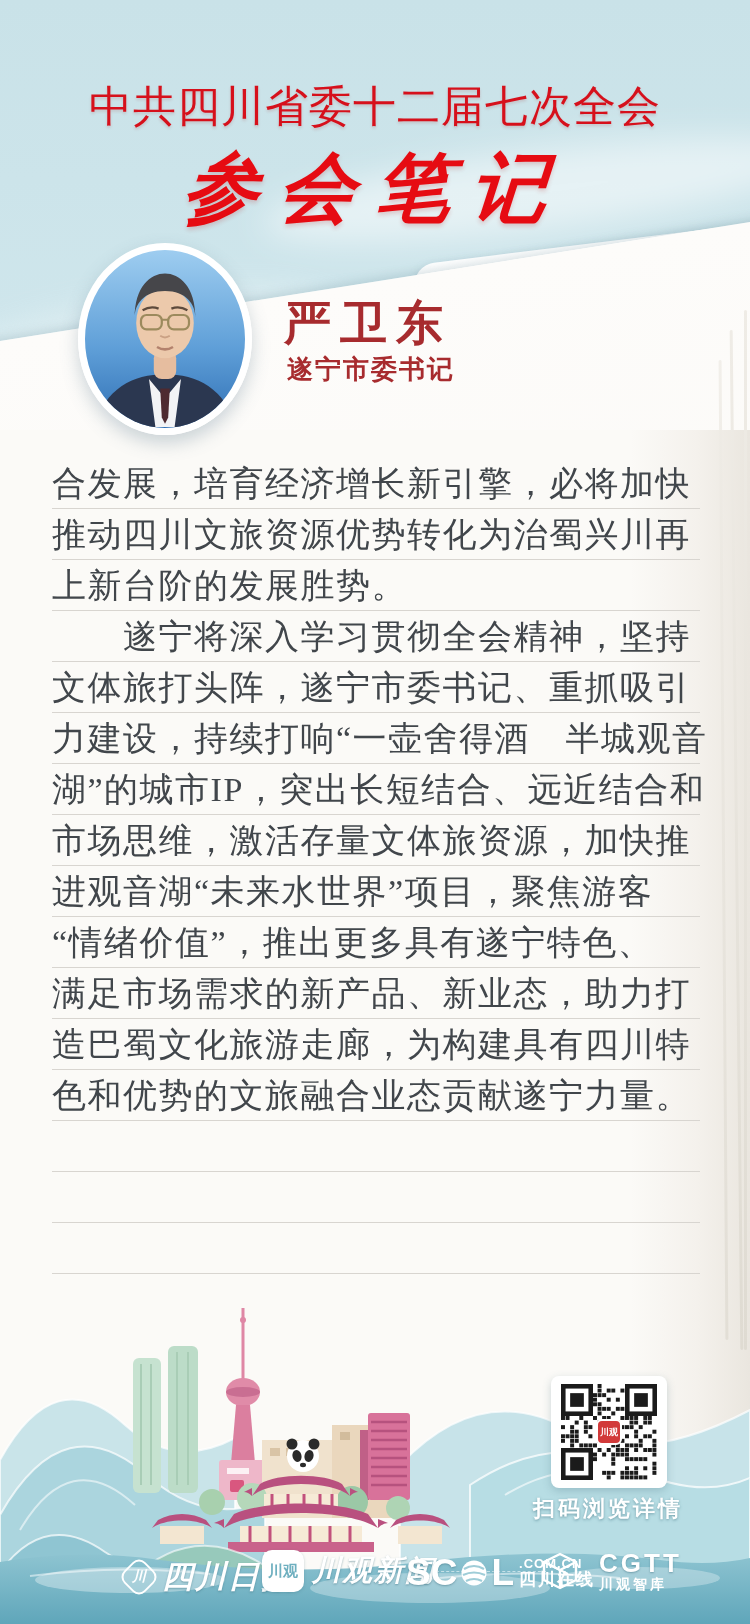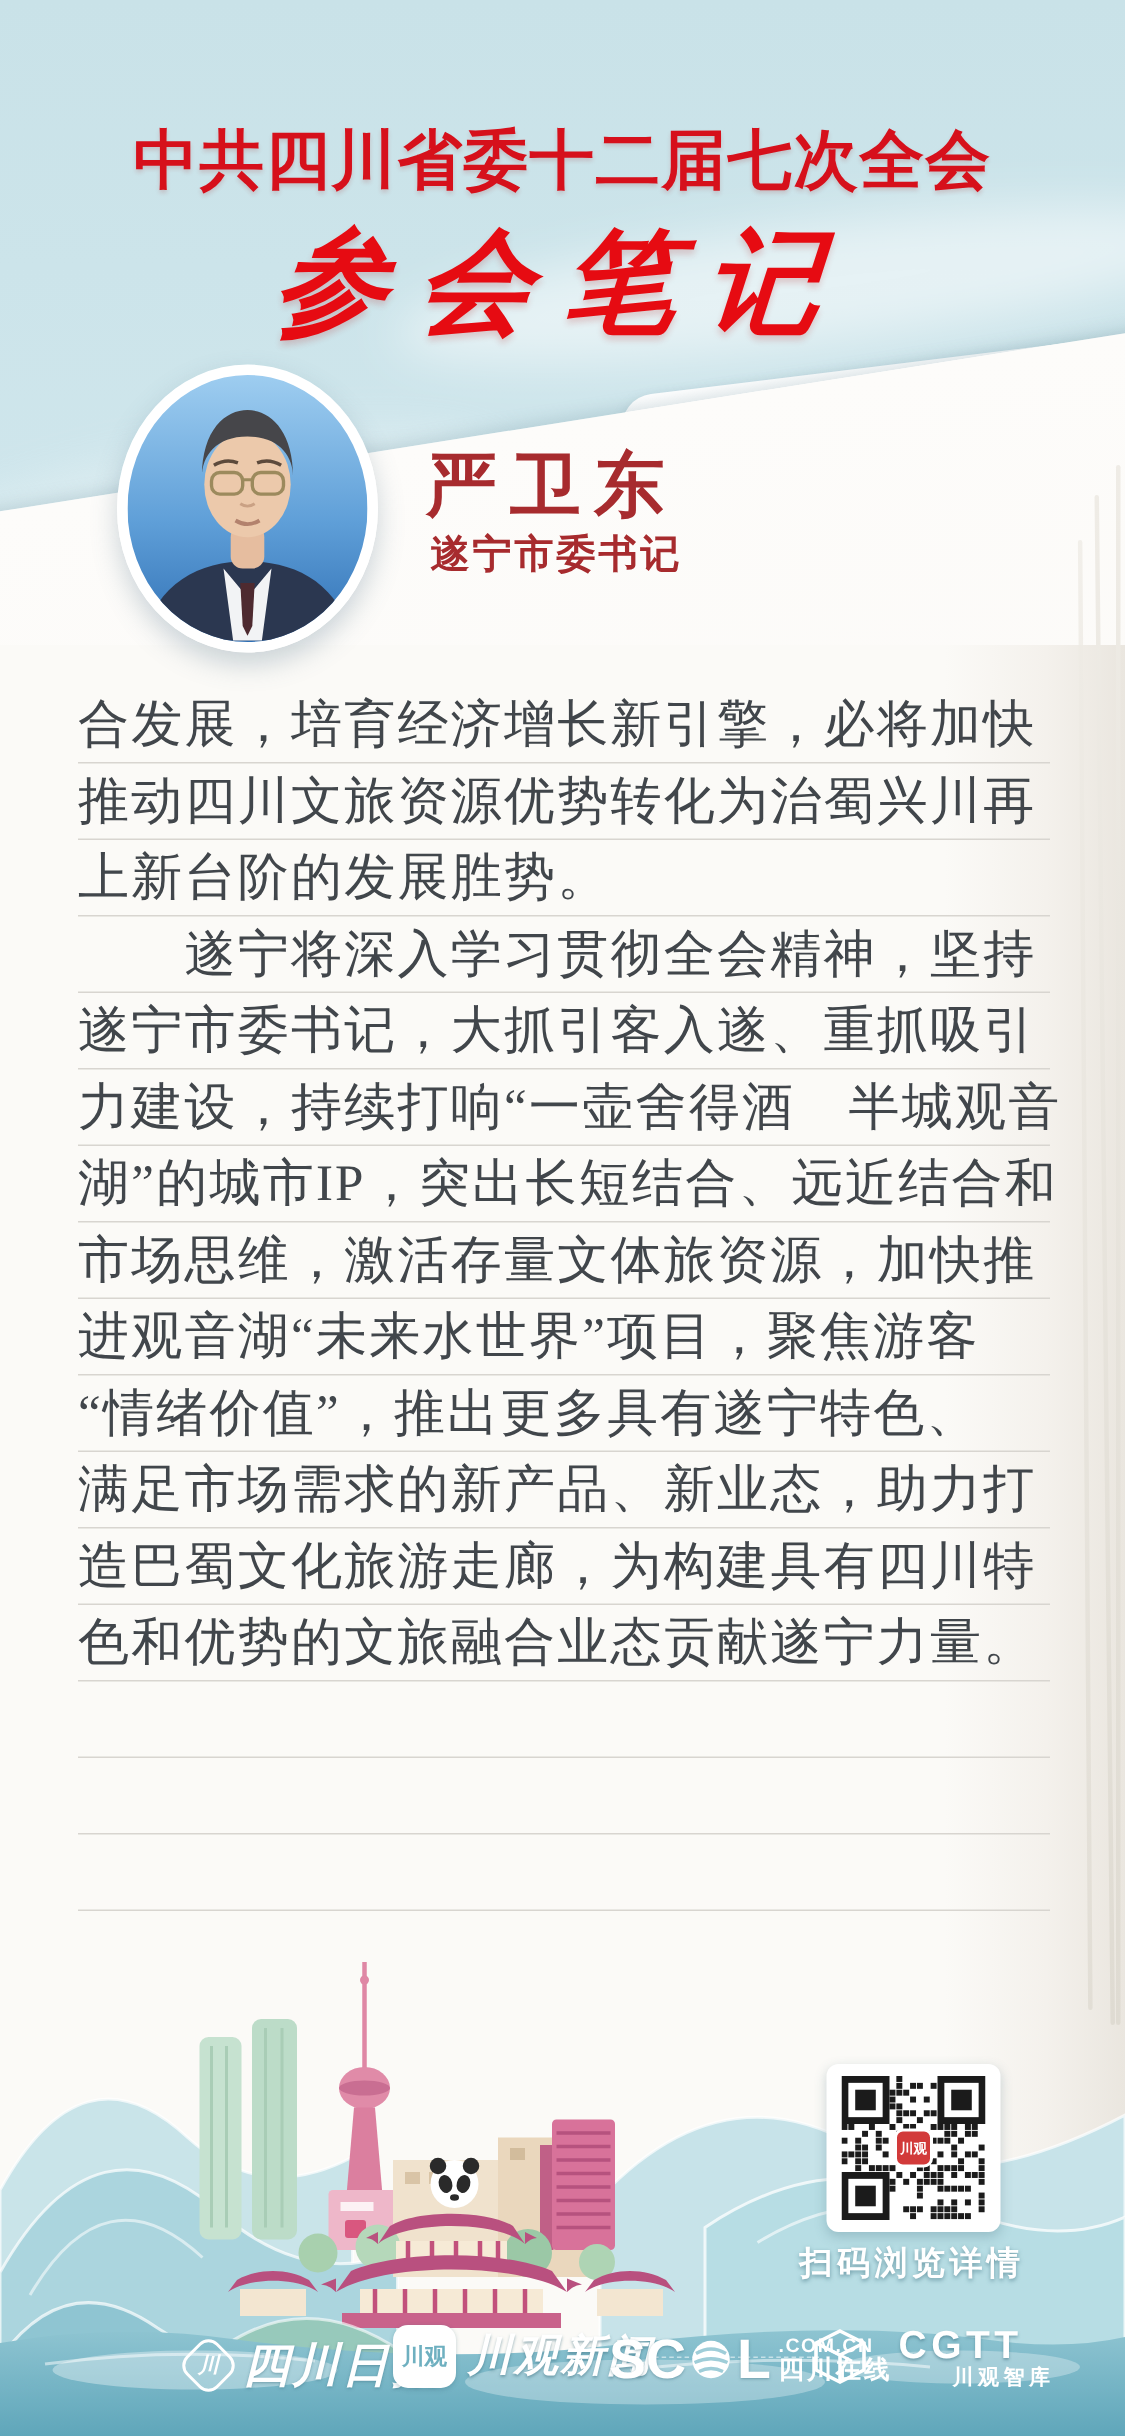--- a/index.html
+++ b/index.html
@@ -20,21 +20,21 @@
     border-radius:12px 16px 0 0; box-shadow:0 -3px 10px rgba(120,150,160,.28); }
   .pageFlat { position:absolute; left:0; top:430px; width:750px; height:1194px;
     background:linear-gradient(90deg,#fbfaf7 0%,#fbfaf7 84%,#f4f1ec 93%,#eae6df 100%); }
   .page-edge { position:absolute; width:3px; border-radius:2px; background:linear-gradient(180deg,#efece6,#dfdbd2); }
   .pe1 { left:735px; top:330px; height:1020px; transform:rotate(-.6deg); }
   .pe2 { left:722px; top:360px; height:980px; opacity:.8; transform:rotate(-.4deg); }
   .pe3 { left:744px; top:310px; height:1040px; }
 
   
   .title1 { position:absolute; left:0; top:78px; width:750px; text-align:center;
-    font-size:43px; font-weight:700; color:#d6101b; letter-spacing:1px;
+    font-size:43px; font-weight:400; color:#d6101b; letter-spacing:1px;
     font-family:"Liberation Sans", sans-serif; text-shadow:0 2px 3px rgba(160,40,40,.18); }
   .title2 { position:absolute; left:0; top:138px; width:750px; text-align:center;
     font-size:76px; font-weight:900; font-style:italic; color:#e60b12;
     font-family:"Liberation Serif","DejaVu Serif",serif; letter-spacing:20px;
     transform:skewX(-4deg); text-shadow:0 3px 4px rgba(180,40,40,.2); }
 
   
   .photo { position:absolute; left:78px; top:243px; width:174px; height:192px; border-radius:50%;
     border:7px solid #ffffff; overflow:hidden; background:linear-gradient(180deg,#9ecdf0 0%,#5f9fd8 55%,#2f6fb4 100%);
     box-shadow:0 8px 18px rgba(90,120,140,.3); }
@@ -82,21 +82,21 @@
   .lg-scol { left:406px; top:1552px; gap:2px; }
   .scol-main { font-size:37px; font-weight:900; letter-spacing:0; text-shadow:0 1px 2px rgba(60,110,125,.5); }
   .scol-globe { width:28px; height:28px; margin:0 1px; }
   .scol-col { display:flex; flex-direction:column; line-height:1.05; margin-left:3px; }
   .scol-top { font-size:13px; font-weight:900; letter-spacing:1px; }
   .scol-bot { font-size:17px; font-weight:900; letter-spacing:2px; }
   .lg-cgtt { left:540px; top:1550px; gap:19px; }
   .cgtt-icon { width:40px; height:40px; }
   .cgtt-col { display:flex; flex-direction:column; line-height:1.05; }
   .cgtt-main { font-size:26px; font-weight:900; letter-spacing:3px; text-shadow:0 1px 2px rgba(60,110,125,.5); }
-  .cgtt-sub { font-size:14px; font-weight:700; letter-spacing:3px;margin-left:36px; }
+  .cgtt-sub { font-size:14px; font-weight:700; letter-spacing:3px; }
 </style>
 </head>
 <body>
 
 <div class="canvas">
   <div class="cloud c1"></div>
   <div class="cloud c2"></div>
 
   <div class="pageB"></div>
   <div class="pageA"></div>
@@ -127,21 +127,21 @@
     </svg>
   </div>
   <div class="p-name">严卫东</div>
   <div class="p-role">遂宁市委书记</div>
 
   <div class="notebook">
       <div class="nb-row">合发展，培育经济增长新引擎，必将加快</div>
       <div class="nb-row">推动四川文旅资源优势转化为治蜀兴川再</div>
       <div class="nb-row">上新台阶的发展胜势。</div>
       <div class="nb-row">　　遂宁将深入学习贯彻全会精神，坚持</div>
-      <div class="nb-row">遂宁市委书记，大抓引客入遂、重抓吸引</div>
+      <div class="nb-row">文体旅打头阵，遂宁市委书记、重抓吸引</div>
       <div class="nb-row">力建设，持续打响“一壶舍得酒　半城观音</div>
       <div class="nb-row">湖”的城市IP，突出长短结合、远近结合和</div>
       <div class="nb-row">市场思维，激活存量文体旅资源，加快推</div>
       <div class="nb-row">进观音湖“未来水世界”项目，聚焦游客</div>
       <div class="nb-row">“情绪价值”，推出更多具有遂宁特色、</div>
       <div class="nb-row">满足市场需求的新产品、新业态，助力打</div>
       <div class="nb-row">造巴蜀文化旅游走廊，为构建具有四川特</div>
       <div class="nb-row">色和优势的文旅融合业态贡献遂宁力量。</div>
       <div class="nb-row"></div>
       <div class="nb-row"></div>

